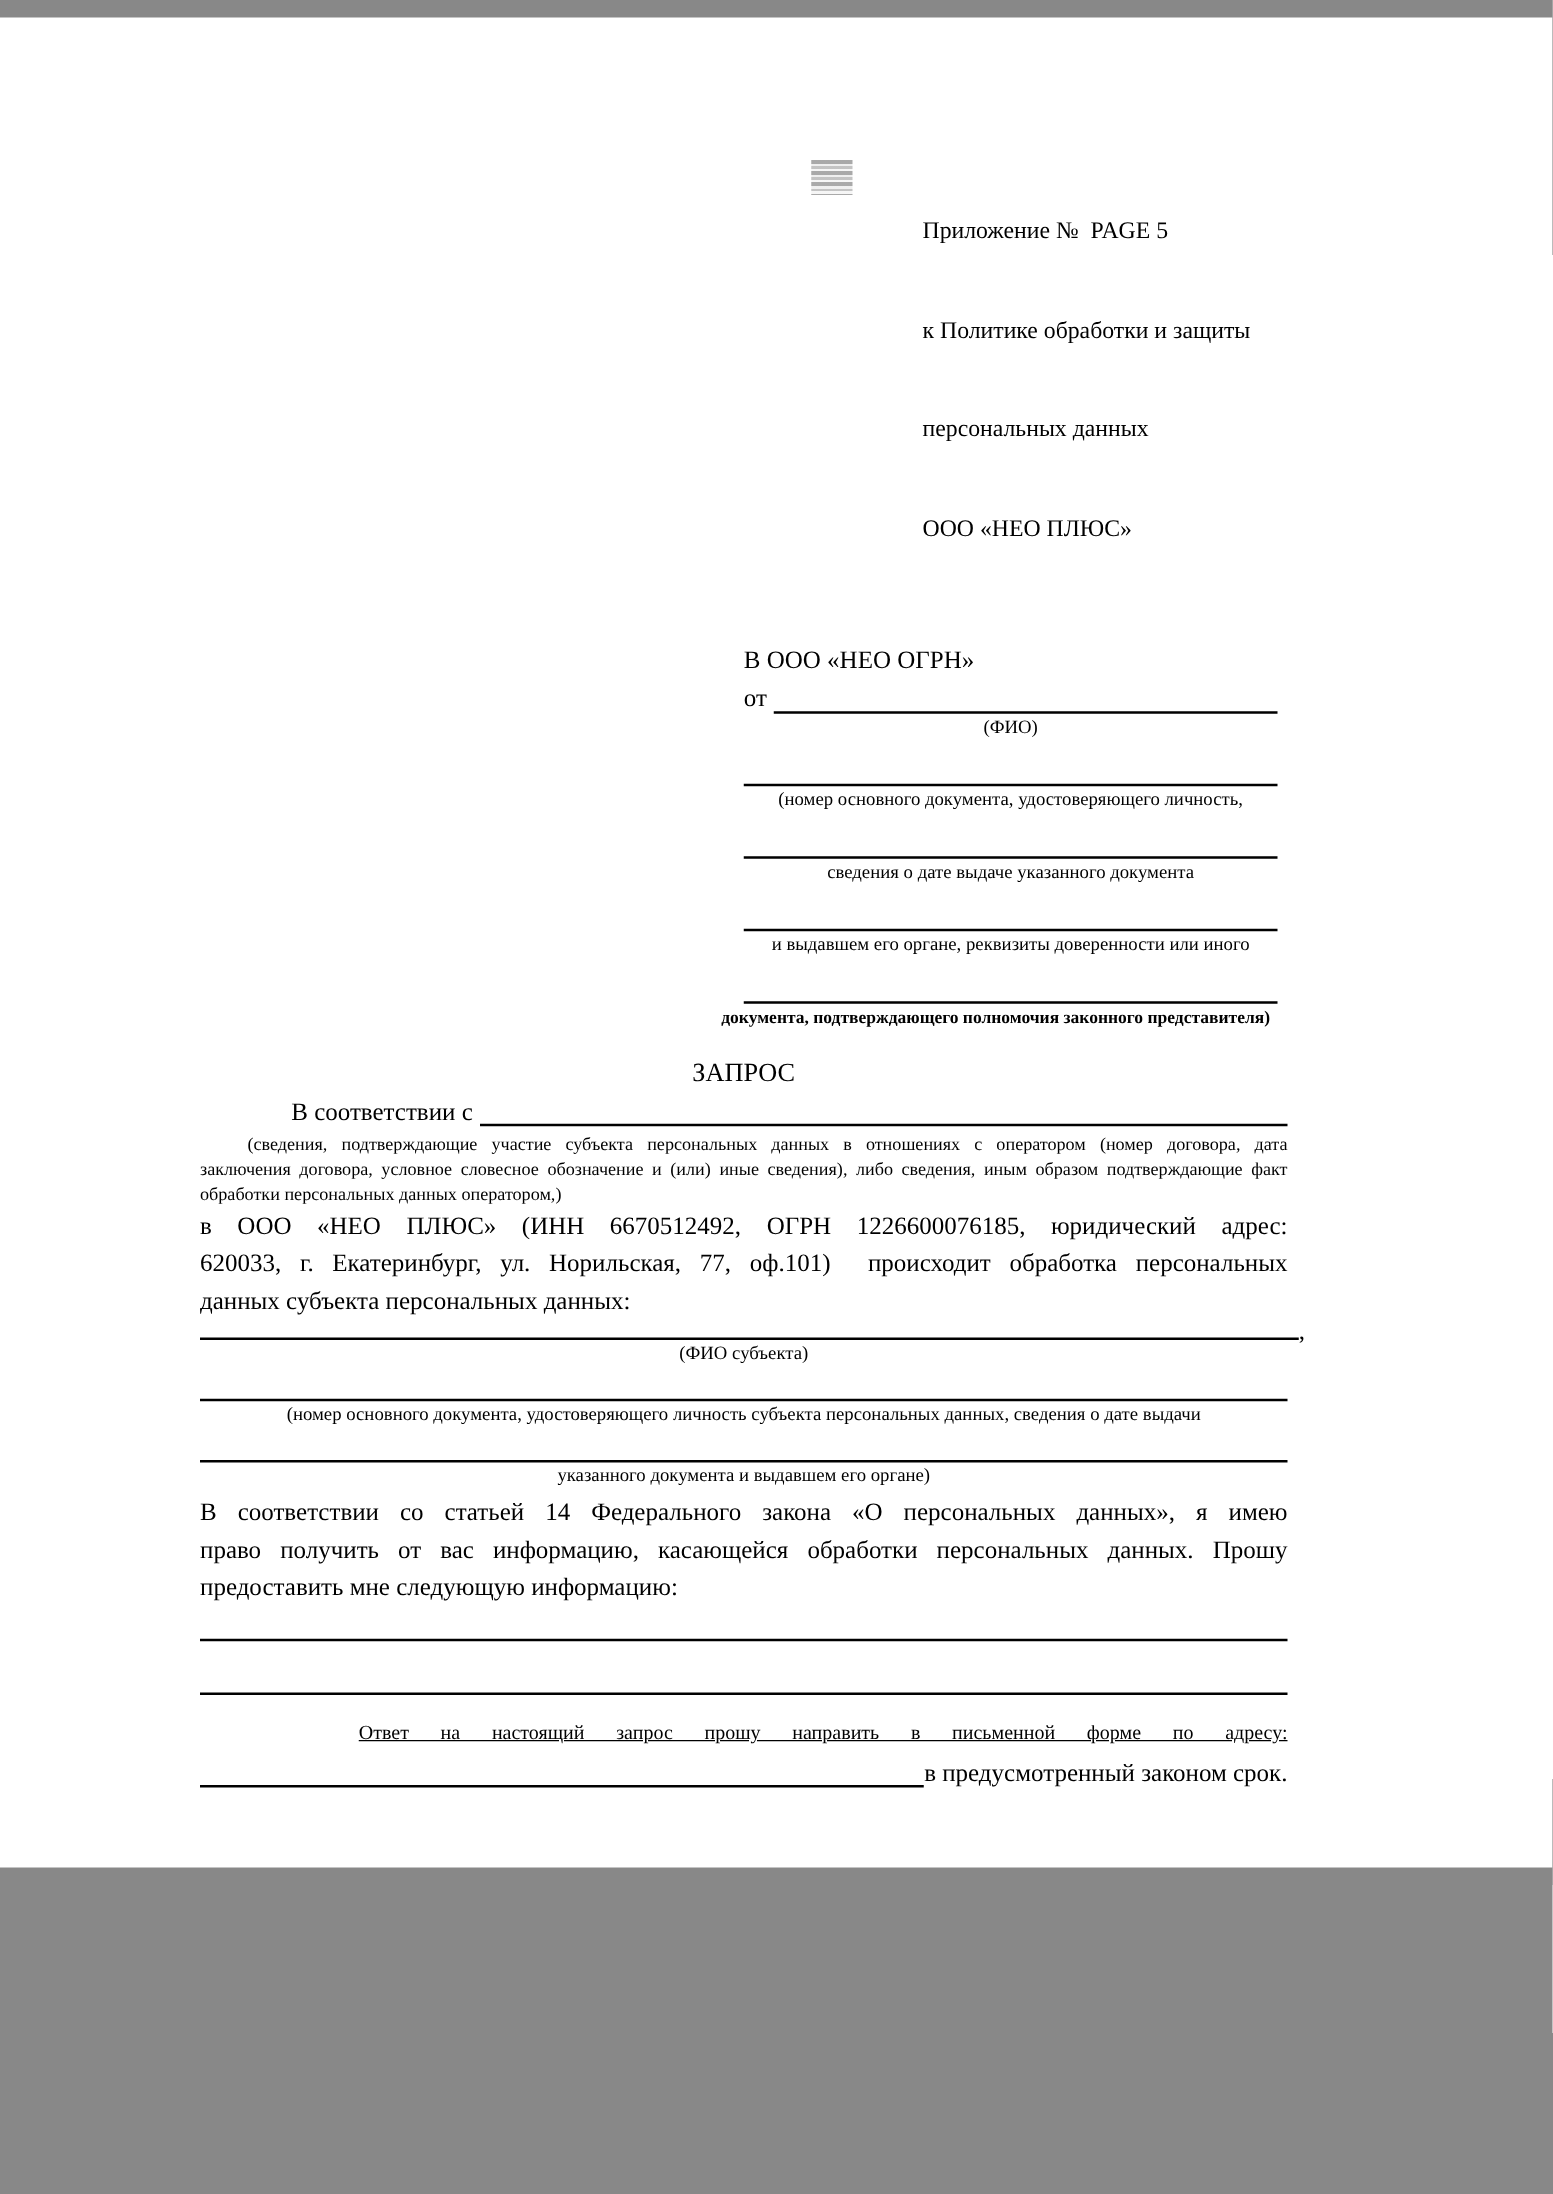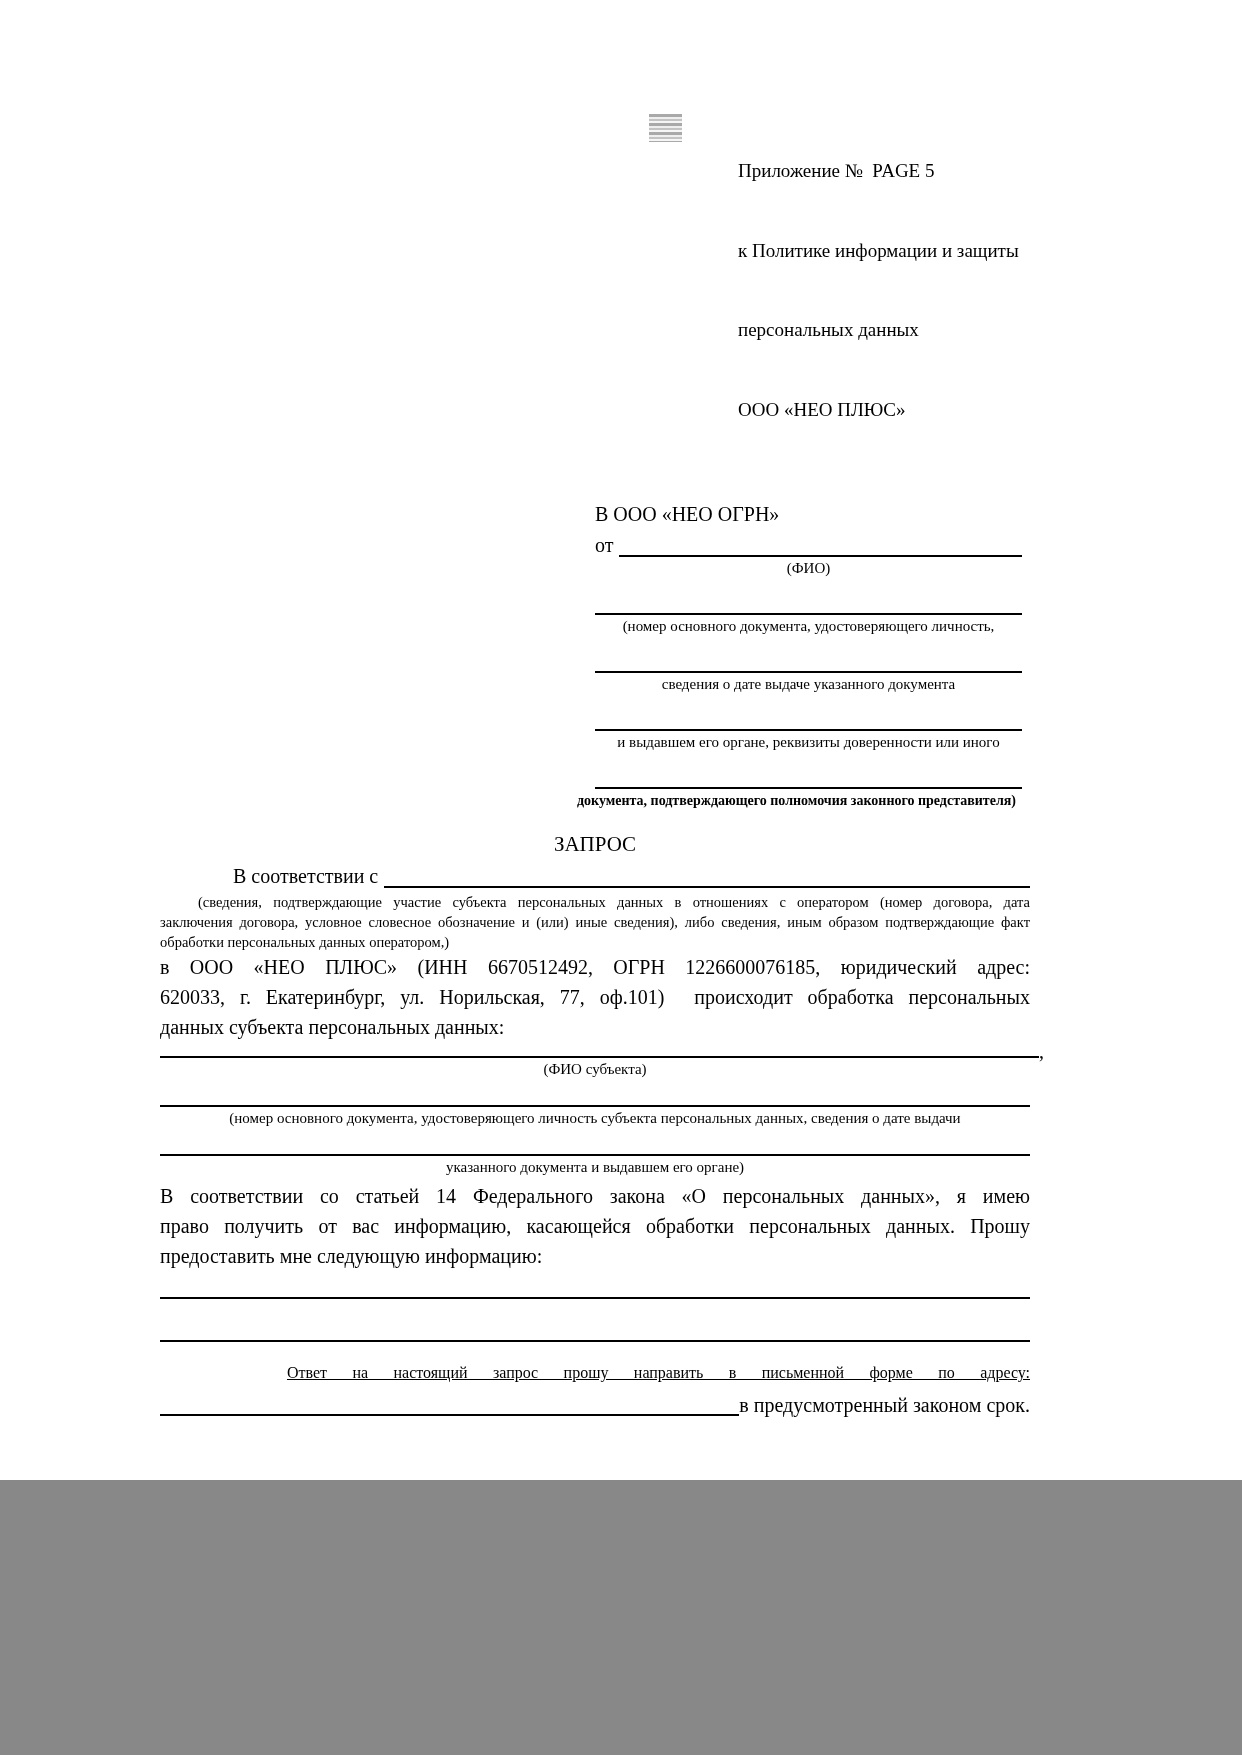--- a/index.html
+++ b/index.html
@@ -1,20 +1,20 @@
 <!DOCTYPE html>
 <html><head>
 <meta charset="utf-8">
 <style>
   html,body { margin:0; padding:0; background:#888; }
   .page {
     position: relative;
     width: 1242px;
     height: 1480px;
-    margin: 0 auto;
+    margin: 14px auto;
     background: #ffffff;
     font-family: "Liberation Serif", "DejaVu Serif", serif;
     color: #000;
     overflow: hidden;
   }
   .content { padding: 0 212px 0 160px; }
 
   
   .obj-marker {
     position: absolute;
@@ -45,21 +45,21 @@
   .to-line { font-size: 20px; line-height: 25px; }
   .from-row { display: flex; align-items: flex-end; margin-top: 7px; font-size: 20px; }
   .from-row .lbl { flex: 0 0 auto; }
   .uline { flex: 1 1 auto; border-bottom: 2px solid #000; height: 20px; margin-left: 6px; }
   .cap { text-align: center; font-size: 15px; line-height: 17px; margin-top: 3px; }
   .cap-wide { white-space: nowrap; margin-left: -30px; margin-right: -6px; font-size: 14px; font-weight: bold; }
   .fieldline { border-bottom: 2px solid #000; height: 36px; }
 
   
   .req-heading { margin-top: 24px; text-align: center; font-size: 21px; line-height: 23px; }
-  .accordance-row { display: flex; align-items: flex-end; margin-top: 9px; font-size: 20px; }
+  .accordance-row { display: flex; align-items: flex-start; margin-top: 9px; font-size: 20px; }
   .accordance-row .lbl { flex: 0 0 auto; margin-left: 73px; }
 
   .note { margin-top: 4px; font-size: 14.5px; line-height: 20px; }
   .note .jline:first-child { text-indent: 38px; }
 
   .para { font-size: 20px; line-height: 30px; }
   .jline { text-align: justify; text-align-last: justify; white-space: pre-wrap; }
   .lastline { text-align: right; text-align-last: left; white-space: pre-wrap; }
 
   .subject-fio-row { display: flex; align-items: flex-end; width: calc(100% + 14px); font-size: 20px; }
@@ -96,21 +96,21 @@
 </head>
 <body>
 
 <div class="page">
   <div class="obj-marker"></div>
 
   <div class="content">
 
     <div class="appendix">
       <div>Приложение №  PAGE 5</div>
-      <div>к Политике информации и защиты</div>
+      <div>к Политике обработки и защиты</div>
       <div>персональных данных</div>
       <div>ООО «НЕО ПЛЮС»</div>
     </div>
 
 
     <div class="recipient">
       <div class="to-line">В ООО «НЕО ОГРН»</div>
       <div class="from-row">
         <span class="lbl">от</span>
         <span class="uline"></span>

